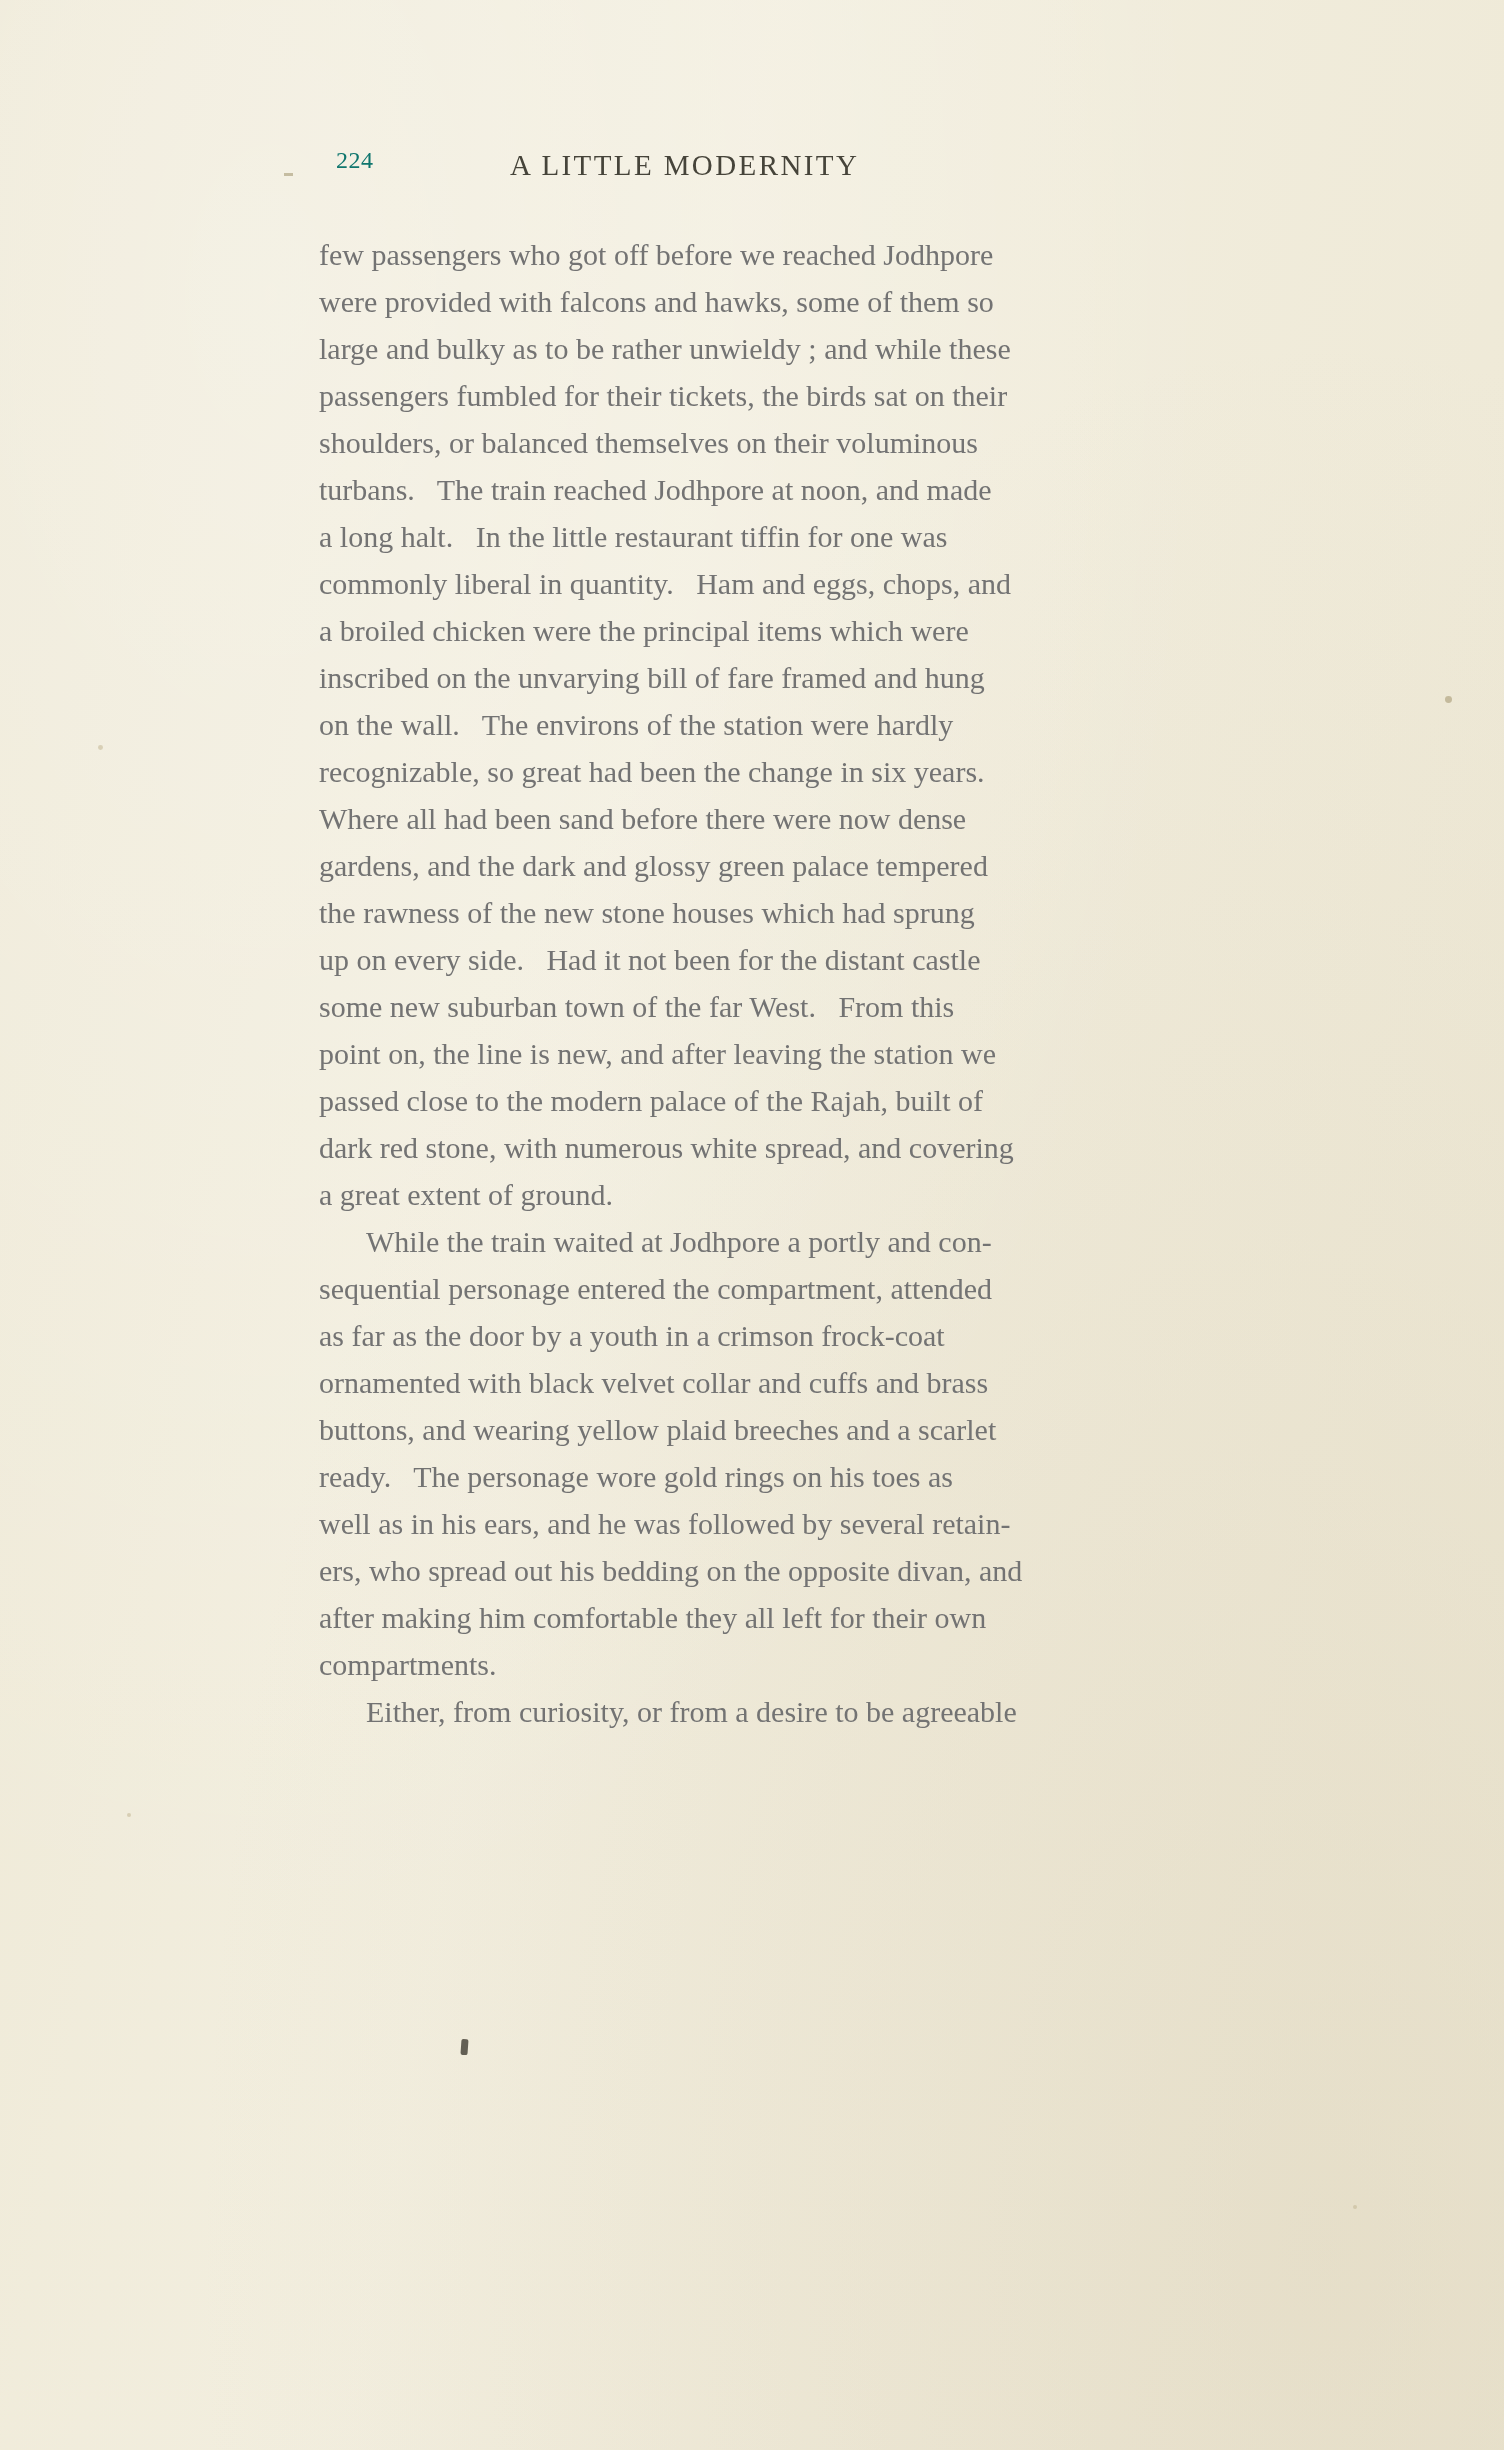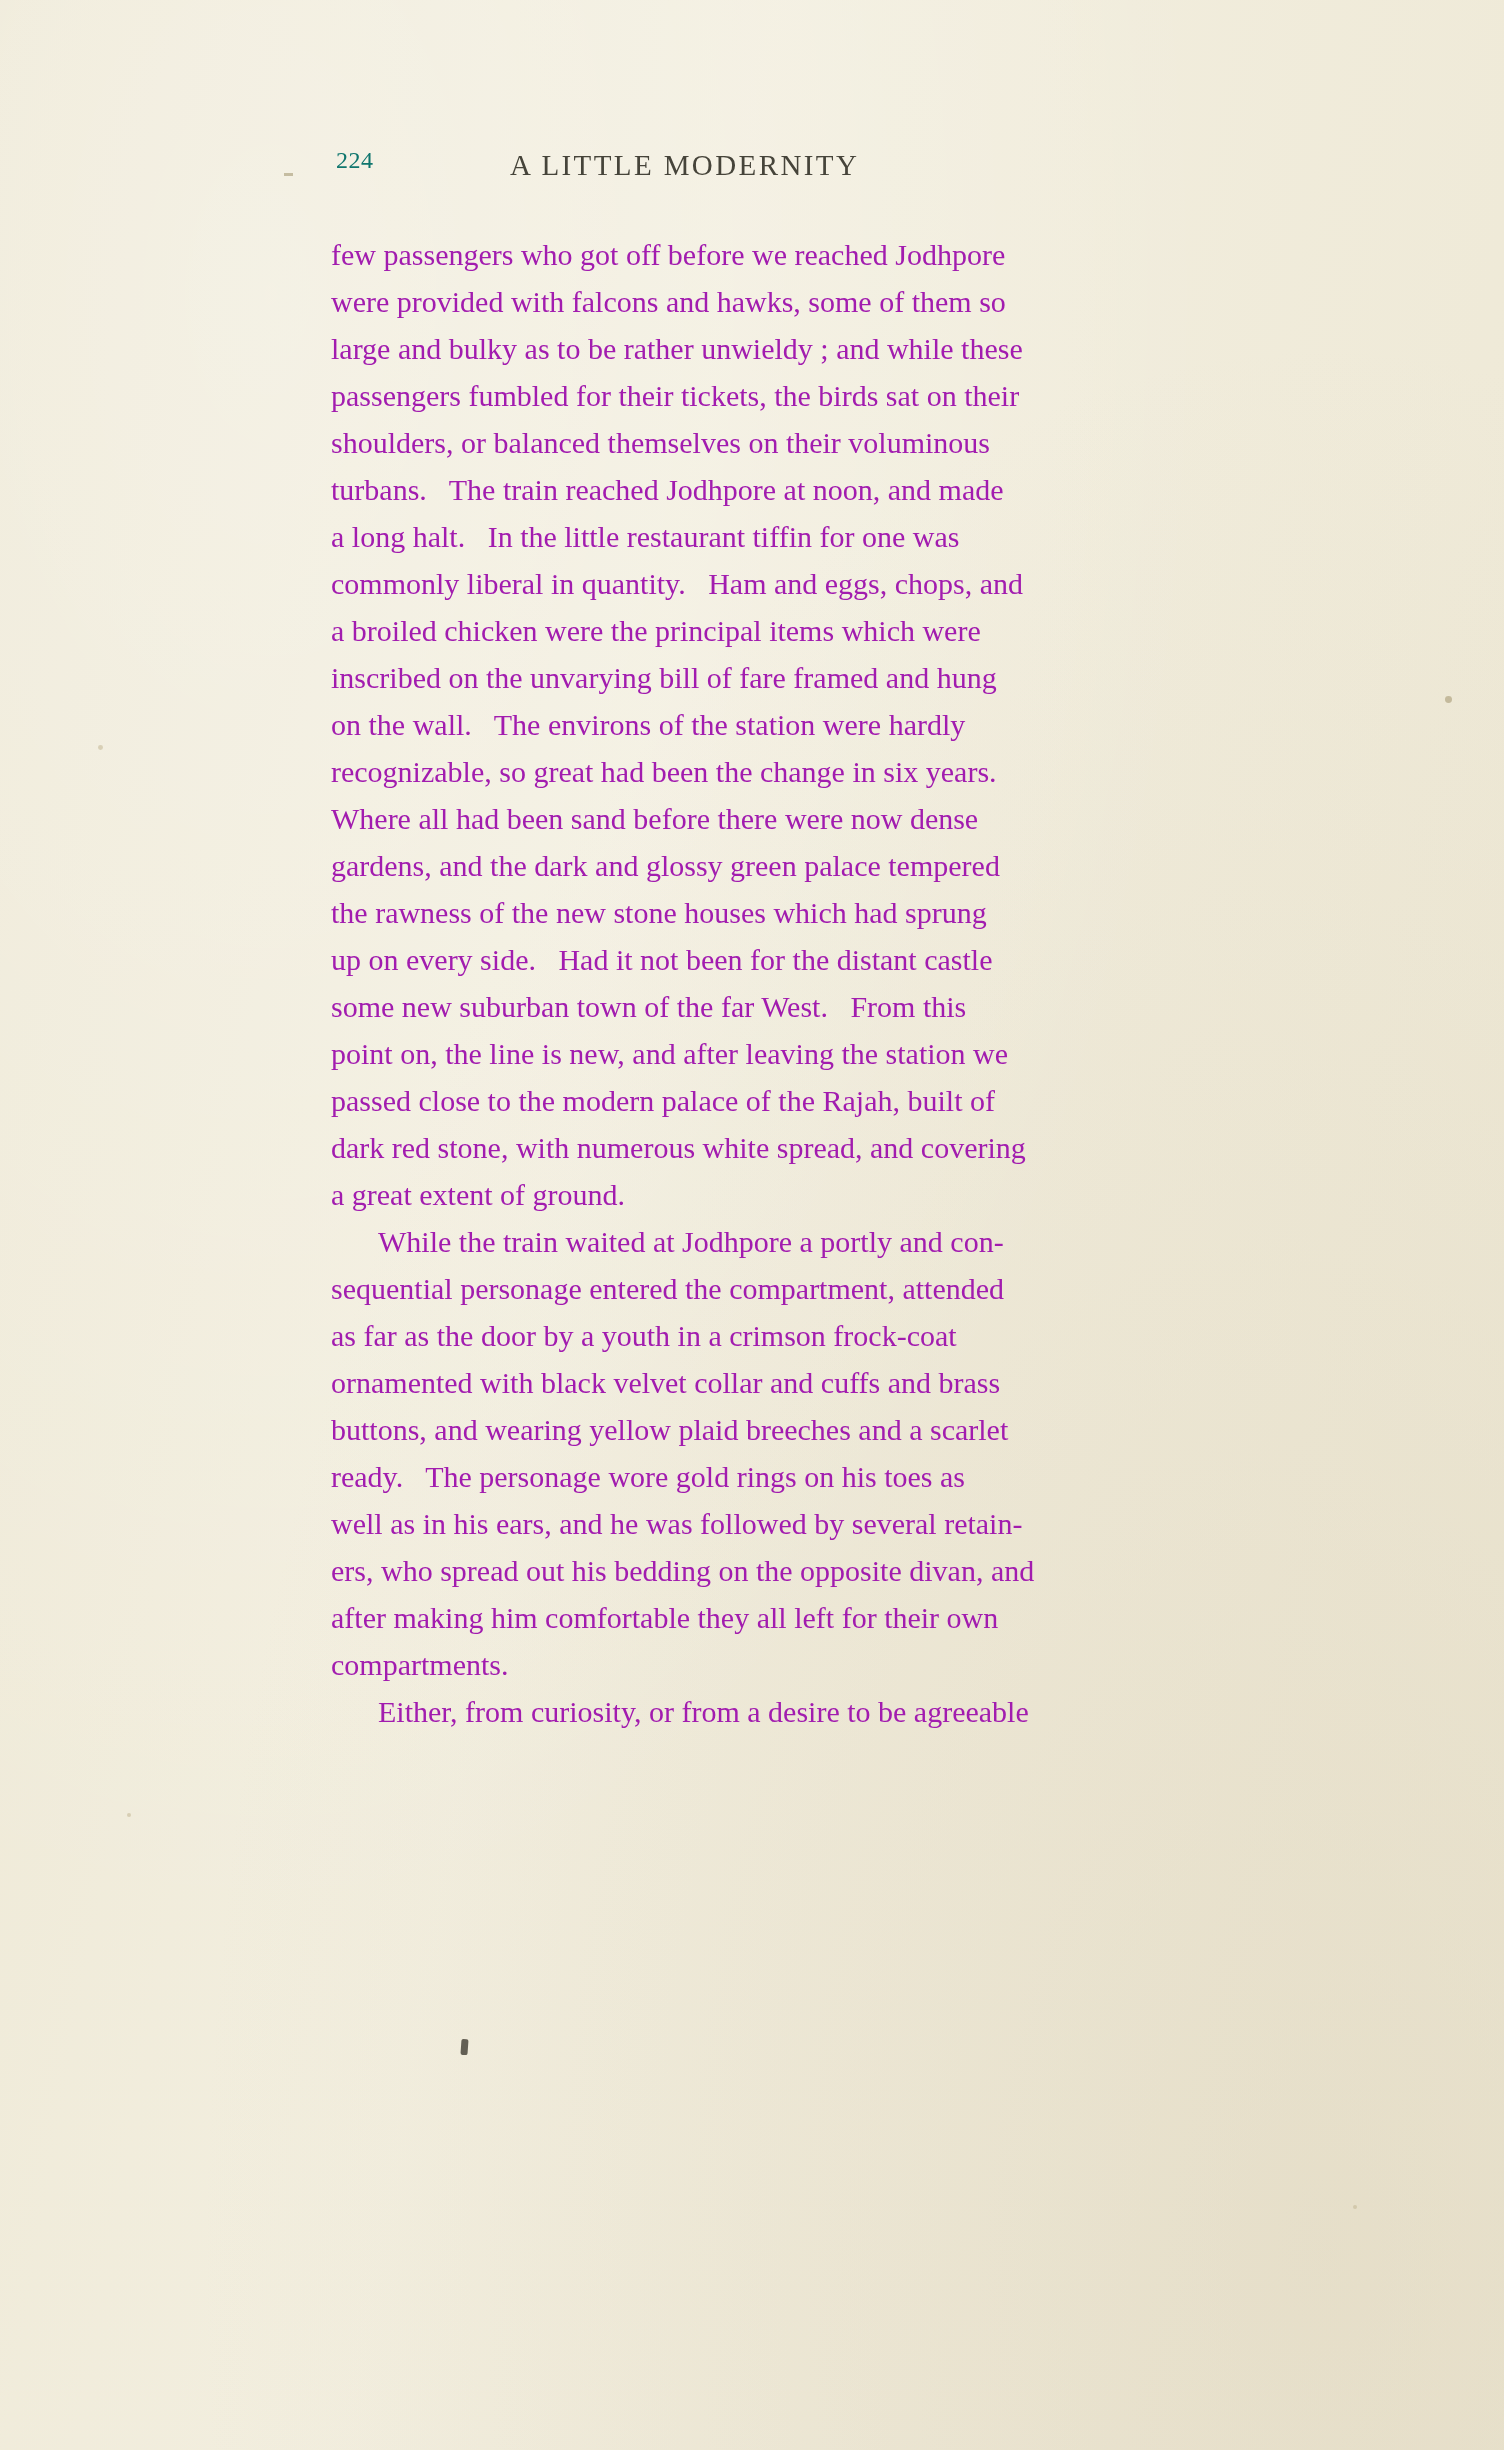--- a/index.html
+++ b/index.html
@@ -51,25 +51,25 @@
     top: 2px;
     font-size: 29px;
     letter-spacing: 2.4px;
     color: #46443a;
     font-variant: small-caps;
     text-transform: uppercase;
   }
   .body-text {
     position: absolute;
     top: 231px;
-    left: 331px;
+    left: 319px;
     width: 1102px;
     font-size: 30px;
     line-height: 47px;
-    color: #a21caf;
+    color: #737373;
     text-align: justify;
   }
   .body-text p {
     margin: 0;
   }
   .line {
     display: block;
     white-space: pre;
   }
   .mark-right {

